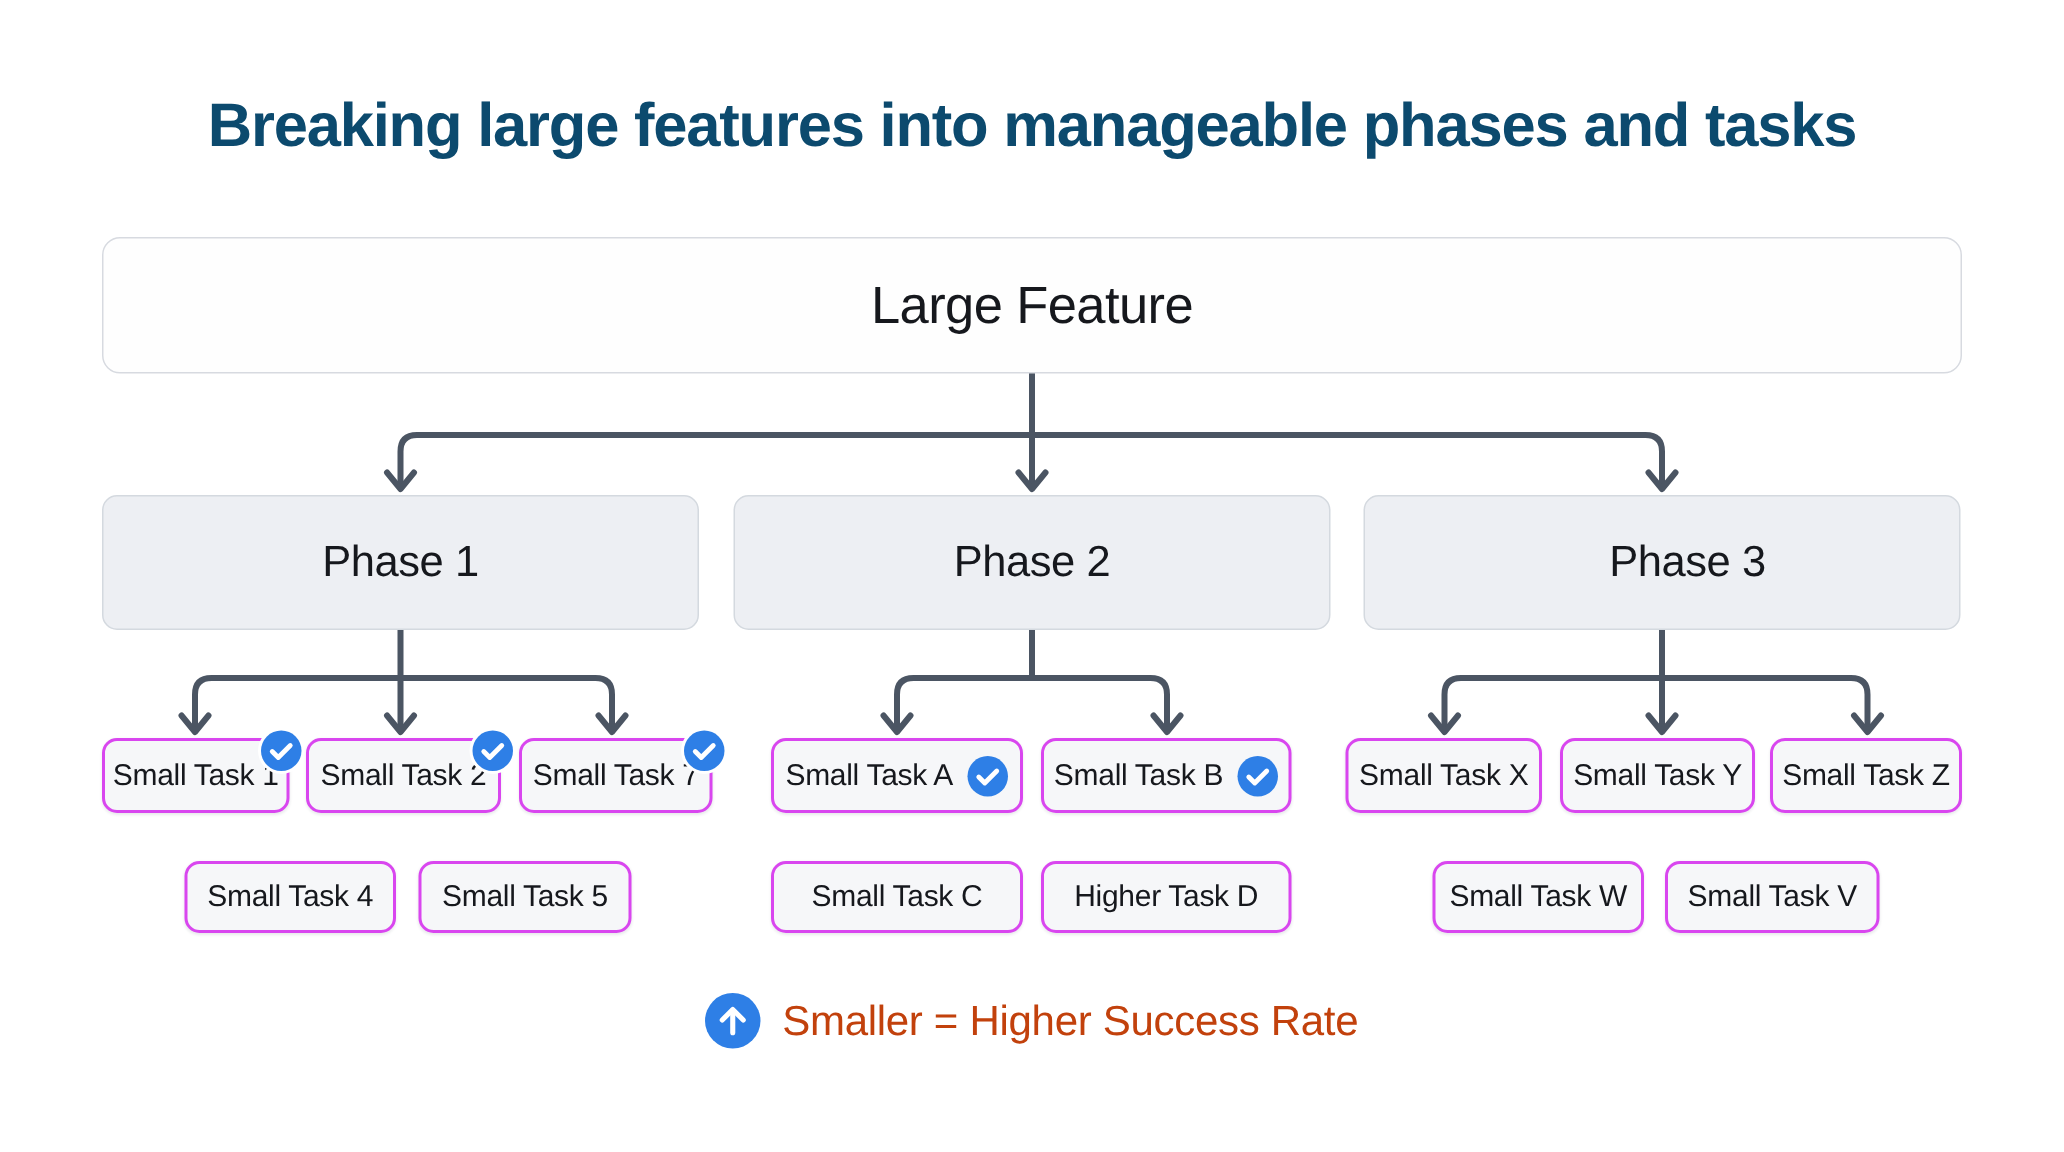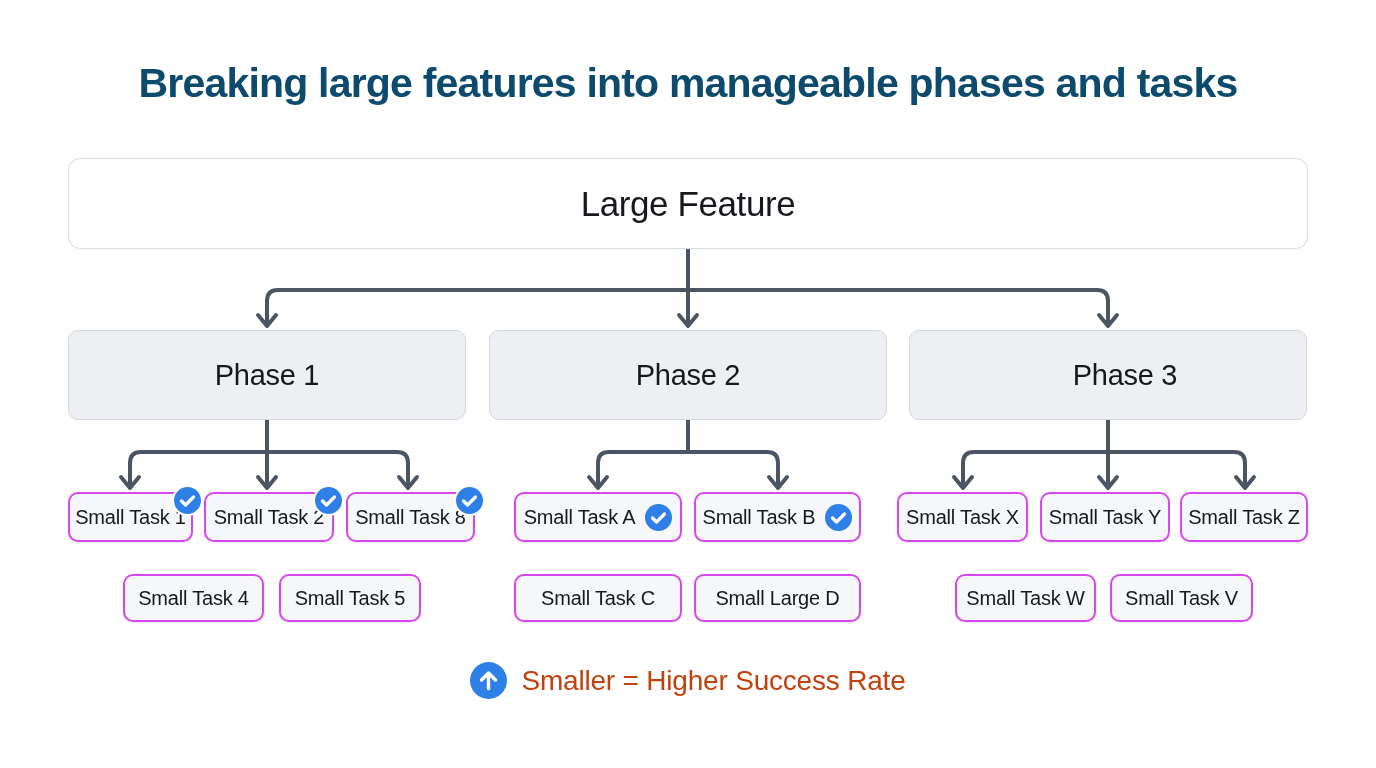--- a/index.html
+++ b/index.html
@@ -185,21 +185,21 @@
   </div>
   <div class="node task row-1" style="left:204px;width:130px">
     <span>Small Task 2</span>
     <span class="badge">
       <svg width="27" height="27" viewBox="0 0 27 27" fill="none" stroke="#ffffff" stroke-width="3.2" stroke-linecap="round" stroke-linejoin="round">
           <path d="M7.5 14 L11.5 18 L19.5 10"></path>
         </svg>
     </span>
   </div>
   <div class="node task row-1" style="left:346px;width:129px">
-    <span>Small Task 8</span>
+    <span>Small Task 7</span>
     <span class="badge">
       <svg width="27" height="27" viewBox="0 0 27 27" fill="none" stroke="#ffffff" stroke-width="3.2" stroke-linecap="round" stroke-linejoin="round">
           <path d="M7.5 14 L11.5 18 L19.5 10"></path>
         </svg>
     </span>
   </div>
   <div class="node task row-2" style="left:123px;width:141px">
     <span>Small Task 4</span>
   </div>
   <div class="node task row-2" style="left:279px;width:142px">
@@ -219,21 +219,21 @@
     <span class="inline-check">
       <svg width="27" height="27" viewBox="0 0 27 27" fill="none" stroke="#ffffff" stroke-width="3.2" stroke-linecap="round" stroke-linejoin="round">
           <path d="M7.5 14 L11.5 18 L19.5 10"></path>
         </svg>
     </span>
   </div>
   <div class="node task row-2" style="left:514px;width:168px">
     <span>Small Task C</span>
   </div>
   <div class="node task row-2" style="left:694px;width:167px">
-    <span>Small Large D</span>
+    <span>Higher Task D</span>
   </div>
 
   <div class="node task row-1" style="left:897px;width:131px">
     <span>Small Task X</span>
   </div>
   <div class="node task row-1" style="left:1040px;width:130px">
     <span>Small Task Y</span>
   </div>
   <div class="node task row-1" style="left:1180px;width:128px">
     <span>Small Task Z</span>

